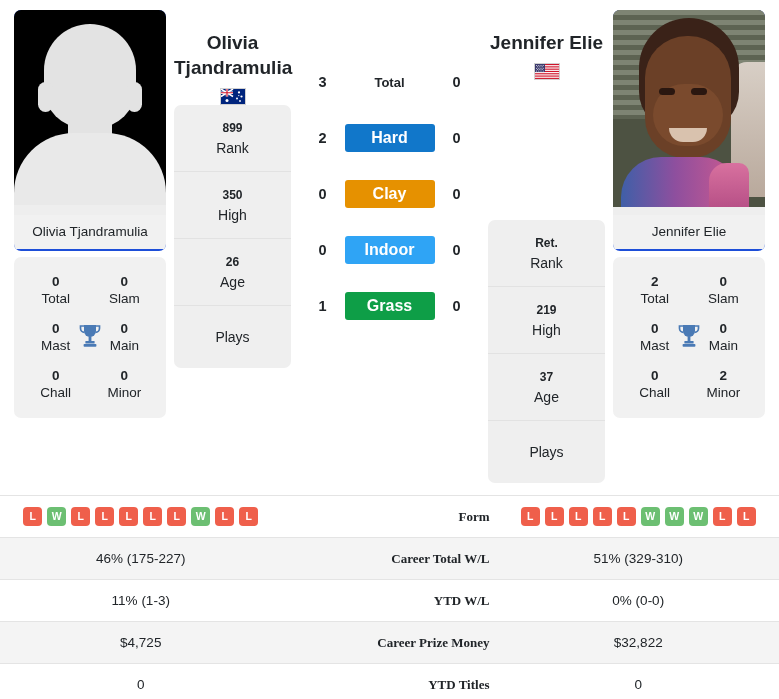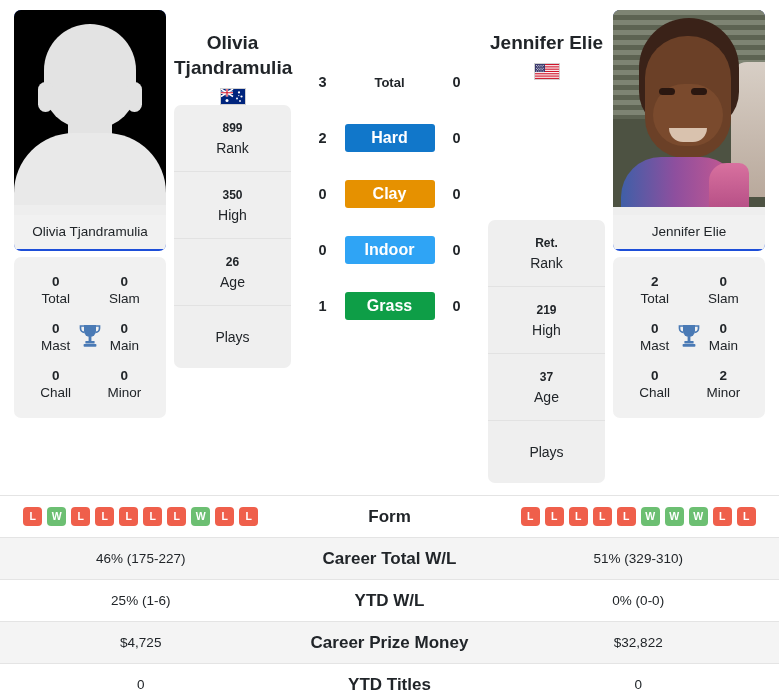--- a/index.html
+++ b/index.html
@@ -280,25 +280,26 @@
   .trow.alt { background: #f4f4f4; }
   .tcell-l, .tcell-r {
     flex: 1 1 0;
     text-align: center;
     font-size: 13.5px;
     color: #212529;
     padding: 6px 8px;
   }
   .tcell-m {
     flex: 0 0 200px;
-    text-align: center;
-    font-size: 17px;
+    text-align: right;
+    font-size: 13px;
     font-weight: bold;
     color: #212529;
     padding: 6px 8px;
+    font-family: Liberation Serif, serif;
   }
   .form-strip {
     display: flex;
     justify-content: center;
     gap: 5px;
   }
   .fbadge {
     width: 19px; height: 19px;
     border-radius: 4px;
     color: #fff;
@@ -605,21 +606,21 @@
             <span class="fbadge l">L</span>
           </div>
         </div>
       </div>
       <div class="trow alt">
         <div class="tcell-l">46% (175-227)</div>
         <div class="tcell-m">Career Total W/L</div>
         <div class="tcell-r">51% (329-310)</div>
       </div>
       <div class="trow">
-        <div class="tcell-l">25% (1-6)</div>
+        <div class="tcell-l">11% (1-3)</div>
         <div class="tcell-m">YTD W/L</div>
         <div class="tcell-r">0% (0-0)</div>
       </div>
       <div class="trow alt">
         <div class="tcell-l">$4,725</div>
         <div class="tcell-m">Career Prize Money</div>
         <div class="tcell-r">$32,822</div>
       </div>
       <div class="trow">
         <div class="tcell-l">0</div>

